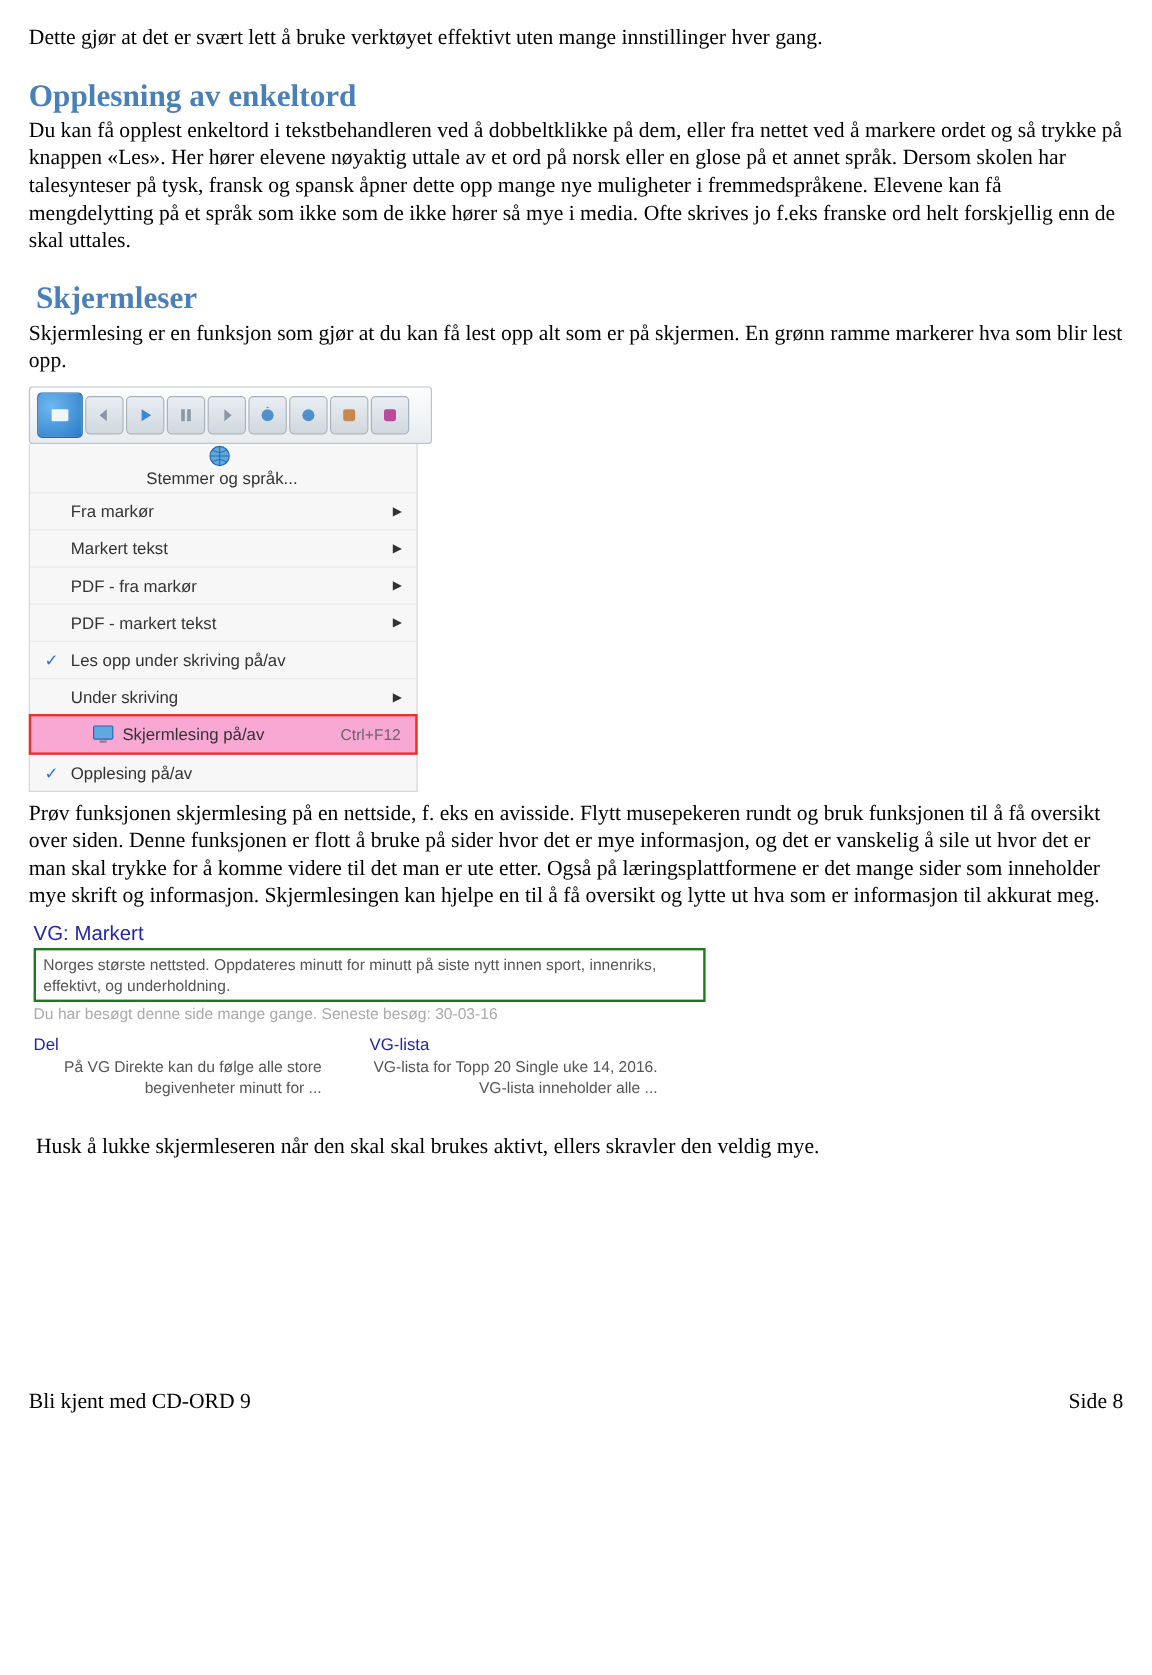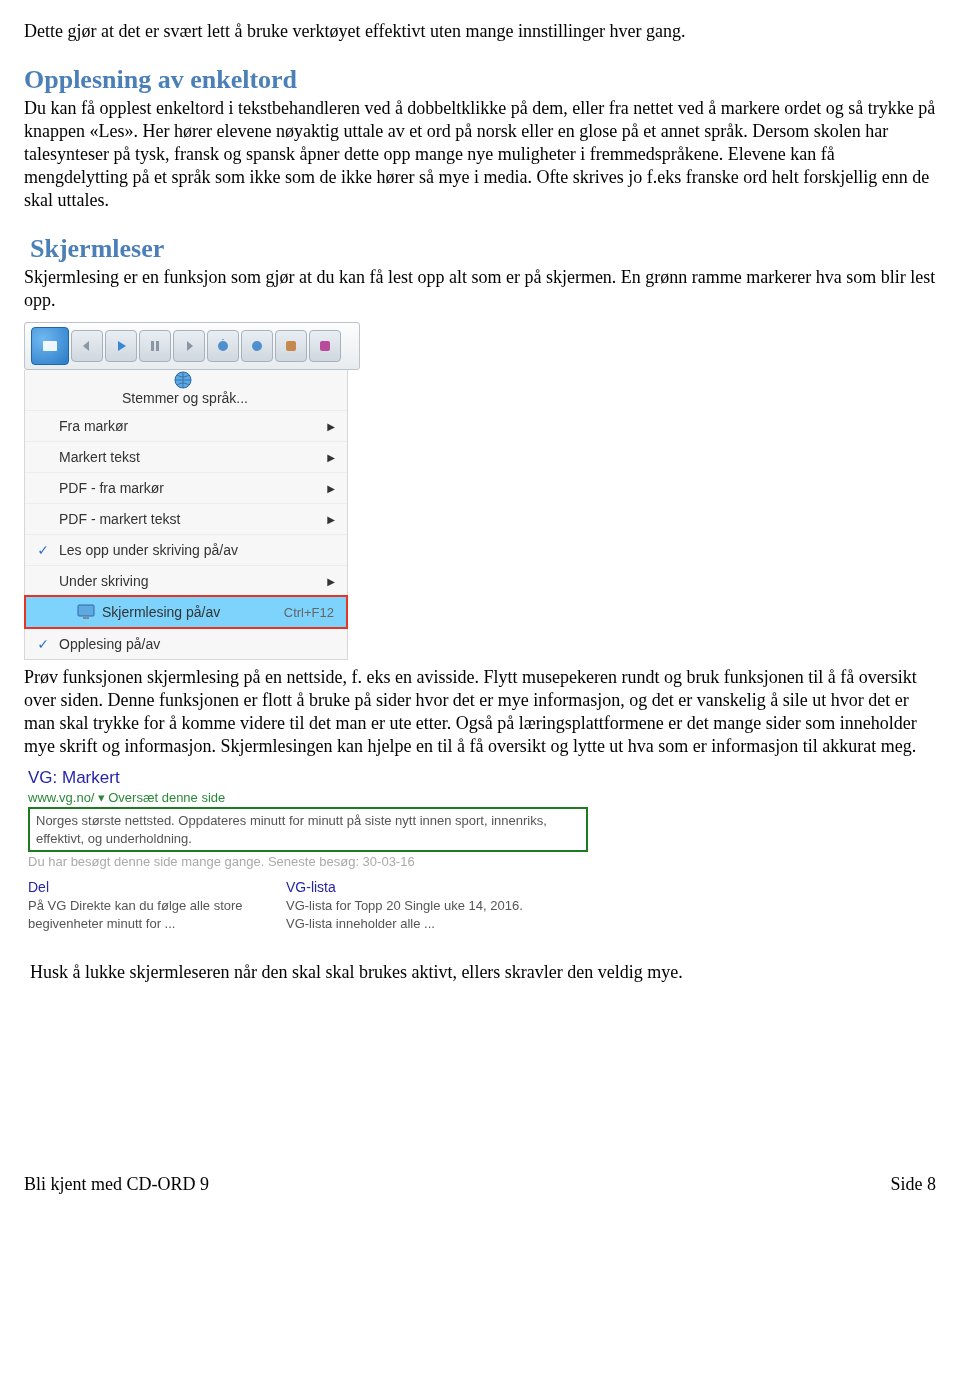--- a/index.html
+++ b/index.html
@@ -91,21 +91,21 @@
   .menu-row .arrow {
     width: 10px;
     text-align: right;
     color: #333;
     font-size: 10px;
   }
   .menu-row.highlight {
     border: 2px solid #e53525;
     margin: -1px;
     z-index: 2;
-    background: #7dd3fc;
+    background: #f9a8d4;
     padding-left: 48px;
   }
   .vg-box {
     width: 560px;
     font-family: Arial, sans-serif;
     margin-top: 10px;
     margin-left: 4px;
   }
   .vg-title {
     color: #2525a8;
@@ -124,34 +124,35 @@
     color: #555;
     line-height: 1.35;
   }
   .vg-visited {
     color: #aaa;
     font-size: 13px;
     margin: 2px 0 10px 0;
   }
   .vg-cols {
     display: flex;
-    gap: 18px;
+    gap: 40px;
   }
   .vg-col {
     width: 240px;
   }
   .vg-col-title {
     color: #2525a8;
     font-size: 14px;
     margin-bottom: 2px;
   }
   .vg-col-text {
     font-size: 13px;
     color: #555;
     line-height: 1.35;
+    text-align: right;
   }
   .footer {
     display: flex;
     justify-content: space-between;
     font-size: 18px;
     margin-top: 190px;
   }
   .check {
     color: #2a72c8;
     font-size: 14px;
@@ -275,21 +276,20 @@
         <span class="check">✓</span>
       </div>
     <div class="label">Opplesing på/av</div>
   </div>
 </div>
 
 <p style="margin-top:6px">Prøv funksjonen skjermlesing på en nettside, f. eks en avisside. Flytt musepekeren rundt og bruk funksjonen til å få oversikt over siden. Denne funksjonen er flott å bruke på sider hvor det er mye informasjon, og det er vanskelig å sile ut hvor det er man skal trykke for å komme videre til det man er ute etter. Også på læringsplattformene er det mange sider som inneholder mye skrift og informasjon. Skjermlesingen kan hjelpe en til å få oversikt og lytte ut hva som er informasjon til akkurat meg.</p>
 
 <div class="vg-box">
   <div class="vg-title">VG: Markert</div>
-  <div class="vg-url">www.vg.no/ ▾ Oversæt denne side</div>
   <div class="vg-desc-box">Norges største nettsted. Oppdateres minutt for minutt på siste nytt innen sport, innenriks, effektivt, og underholdning.</div>
   <div class="vg-visited">Du har besøgt denne side mange gange. Seneste besøg: 30-03-16</div>
   <div class="vg-cols">
     <div class="vg-col">
       <div class="vg-col-title">Del</div>
       <div class="vg-col-text">På VG Direkte kan du følge alle store begivenheter minutt for ...</div>
     </div>
     <div class="vg-col">
       <div class="vg-col-title">VG-lista</div>
       <div class="vg-col-text">VG-lista for Topp 20 Single uke 14, 2016. VG-lista inneholder alle ...</div>

